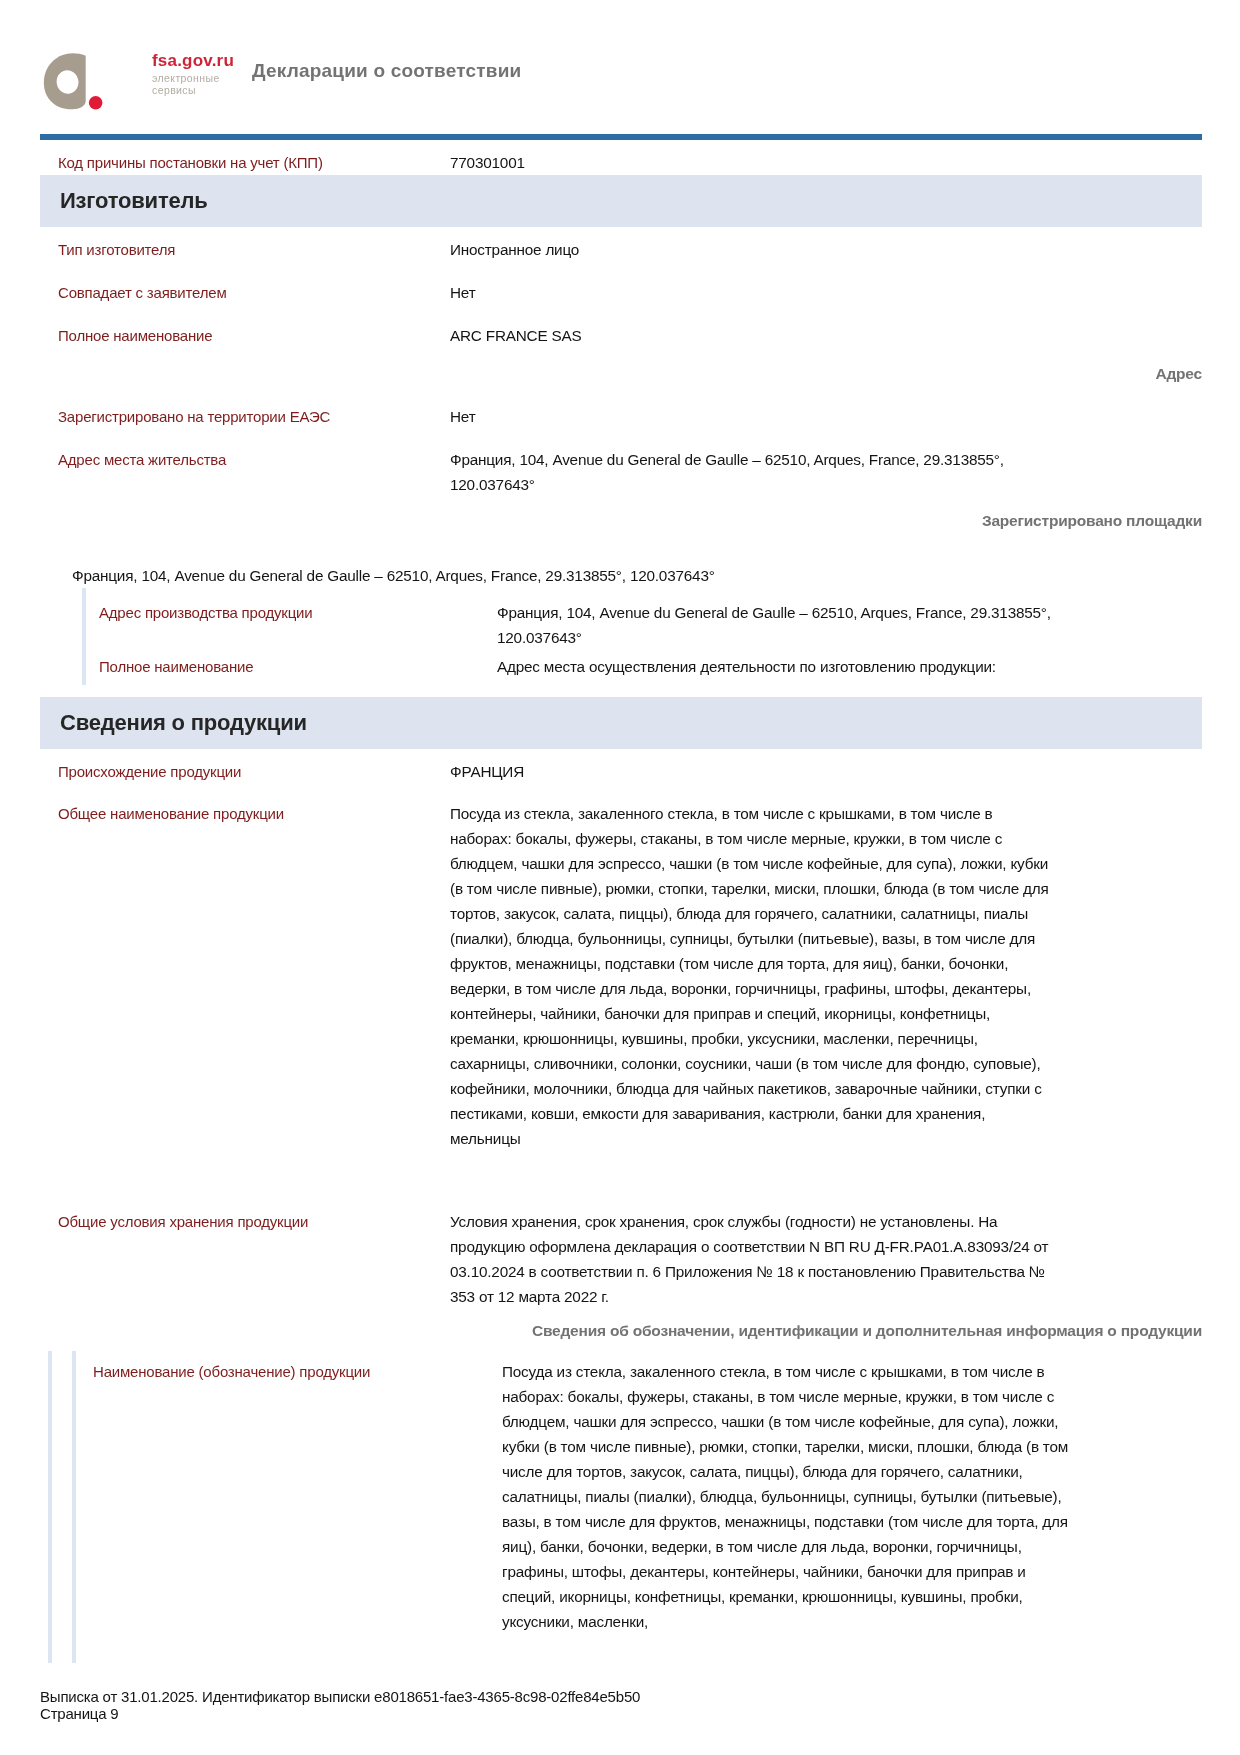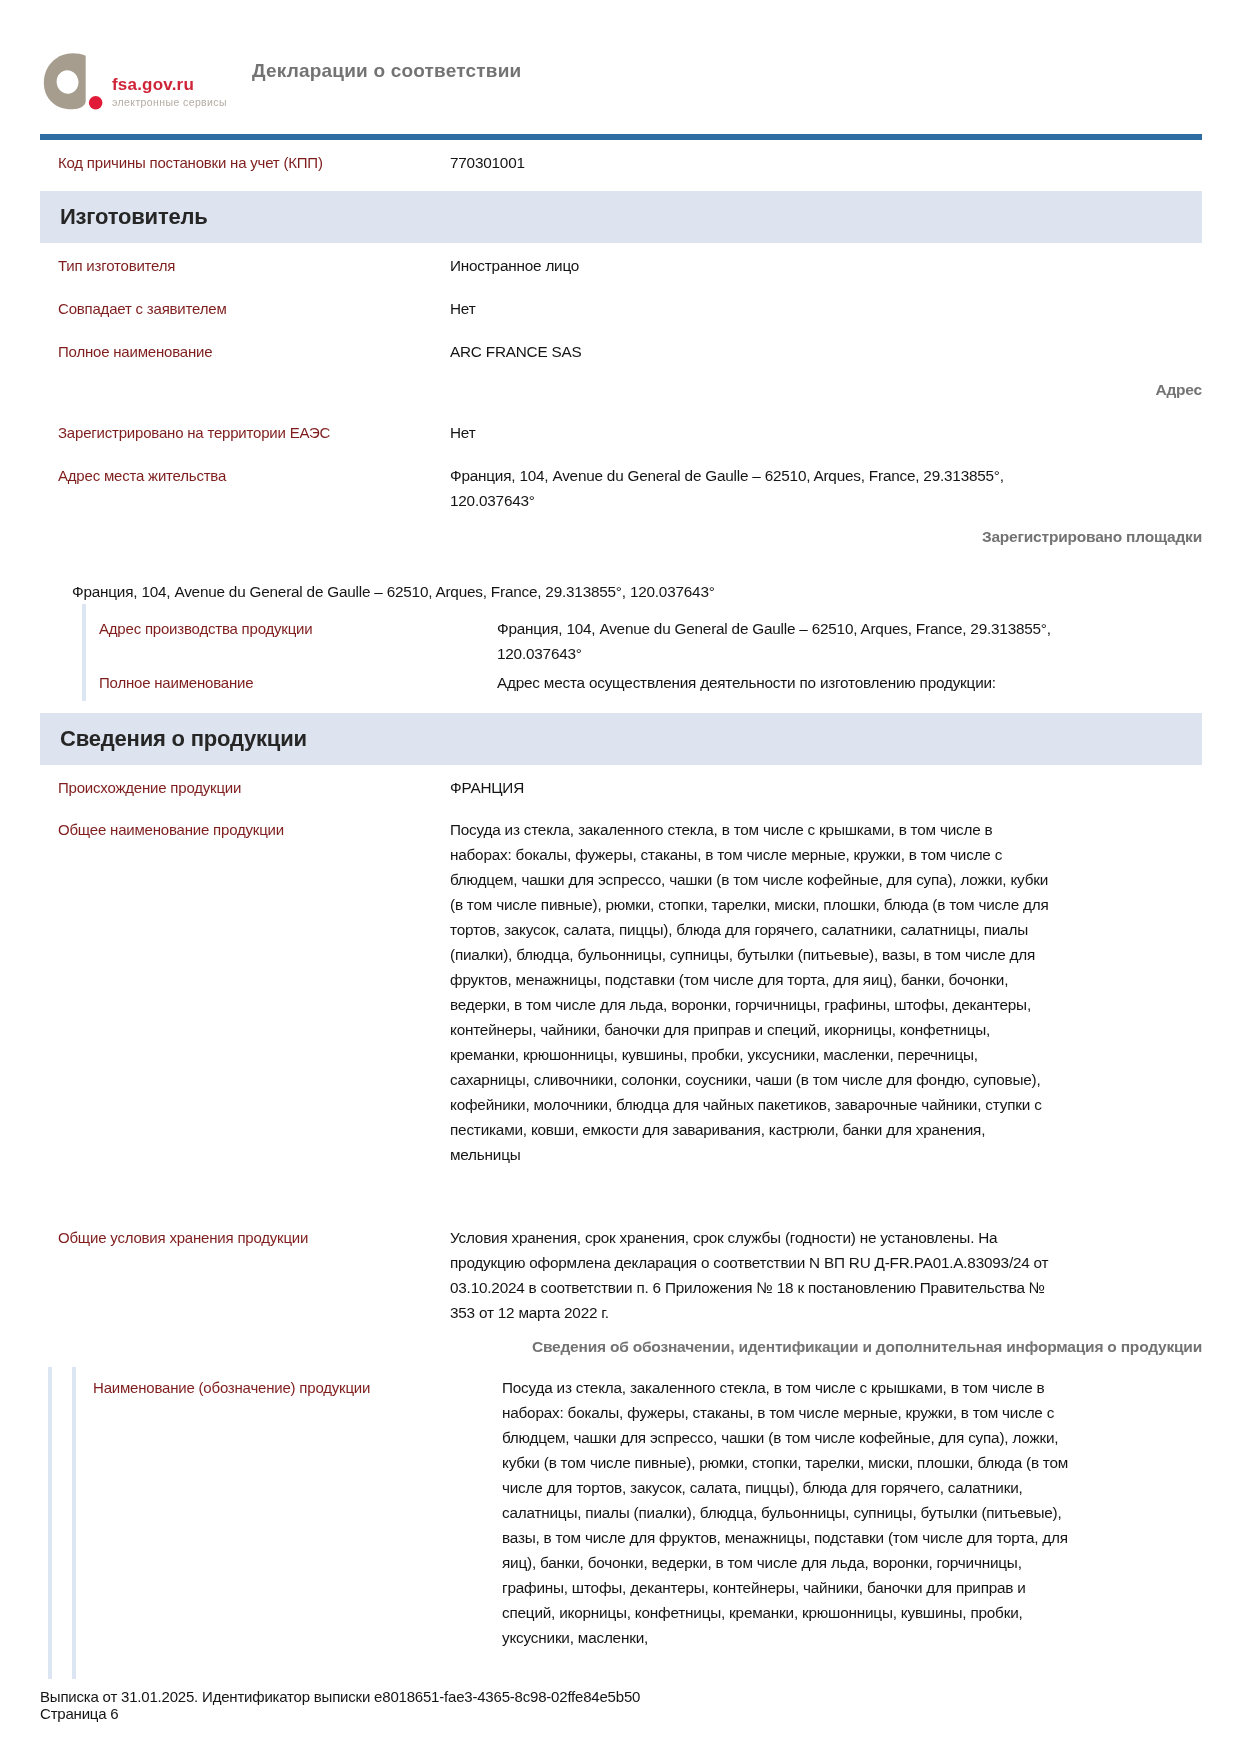--- a/index.html
+++ b/index.html
@@ -4,21 +4,21 @@
 <style>
   html,body{margin:0;padding:0;background:#ffffff;}
   body{
     width:1240px;height:1755px;position:relative;overflow:hidden;
     font-family:"Liberation Sans",sans-serif;color:#1a1a1a;
   }
   .page{padding:52px 38px 0 40px;}
 
   
   .hdr{display:flex;align-items:flex-start;}
-  .logo{width:212px;display:flex;align-items:flex-end;}
+  .logo{width:212px;display:flex;gap:40px;}
   .logo svg{display:block;}
   .logo-text{margin-left:6px;padding-bottom:2px;}
   .brand{color:#cf2438;font-size:17px;font-weight:700;letter-spacing:.2px;line-height:18px;}
   .tagline{color:#b3aca3;font-size:10.5px;letter-spacing:.4px;margin-top:2px;}
   .title{font-size:19px;font-weight:700;color:#737373;margin-top:8px;letter-spacing:.2px;}
 
   .rule{height:6px;background:#2e6da4;margin-top:24px;}
 
   
   .row{display:flex;margin-top:18px;line-height:25px;}
@@ -26,21 +26,21 @@
   .row .value{width:600px;font-size:15.3px;letter-spacing:-.2px;color:#141414;}
   .row.first{margin-top:10px;}
   .mh50{min-height:50px;}
   .mh100{min-height:100px;}
   .mh400{min-height:400px;}
   .mh300{min-height:300px;}
 
   
   .band{height:52px;background:#dde4ef;display:flex;align-items:center;
         padding-left:20px;font-size:22px;font-weight:700;color:#262626;letter-spacing:-.2px;}
-  .band.b1{margin-top:16px;}
+  .band.b1{margin-top:0;}
   .band.b2{margin-top:12px;}
 
   .subhead{font-weight:700;font-size:15.5px;color:#737373;letter-spacing:-.2px;padding-left:18px;text-align:right;}
   .sh-addr{margin-top:16px;line-height:20px;}
   .sh-pp{margin-top:14px;line-height:20px;}
   .sh-ident{margin-top:12px;line-height:20px;}
 
   .standalone{margin-top:32px;margin-left:32px;font-size:15.3px;letter-spacing:-.2px;line-height:25px;color:#141414;}
 
   
@@ -155,14 +155,14 @@
         <div class="label">Наименование (обозначение) продукции</div>
         <div class="value mh300">Посуда из стекла, закаленного стекла, в том числе с крышками, в том числе в наборах: бокалы, фужеры, стаканы, в том числе мерные, кружки, в том числе с блюдцем, чашки для эспрессо, чашки (в том числе кофейные, для супа), ложки, кубки (в том числе пивные), рюмки, стопки, тарелки, миски, плошки, блюда (в том числе для тортов, закусок, салата, пиццы), блюда для горячего, салатники, салатницы, пиалы (пиалки), блюдца, бульонницы, супницы, бутылки (питьевые), вазы, в том числе для фруктов, менажницы, подставки (том числе для торта, для яиц), банки, бочонки, ведерки, в том числе для льда, воронки, горчичницы, графины, штофы, декантеры, контейнеры, чайники, баночки для приправ и специй, икорницы, конфетницы, креманки, крюшонницы, кувшины, пробки, уксусники, масленки,</div>
       </div>
     </div>
   </div>
 
 </div>
 
 <div class="footer">
   <div>Выписка от 31.01.2025. Идентификатор выписки e8018651-fae3-4365-8c98-02ffe84e5b50</div>
-  <div>Страница 6</div>
+  <div>Страница 9</div>
 </div>
 
 </body></html>

